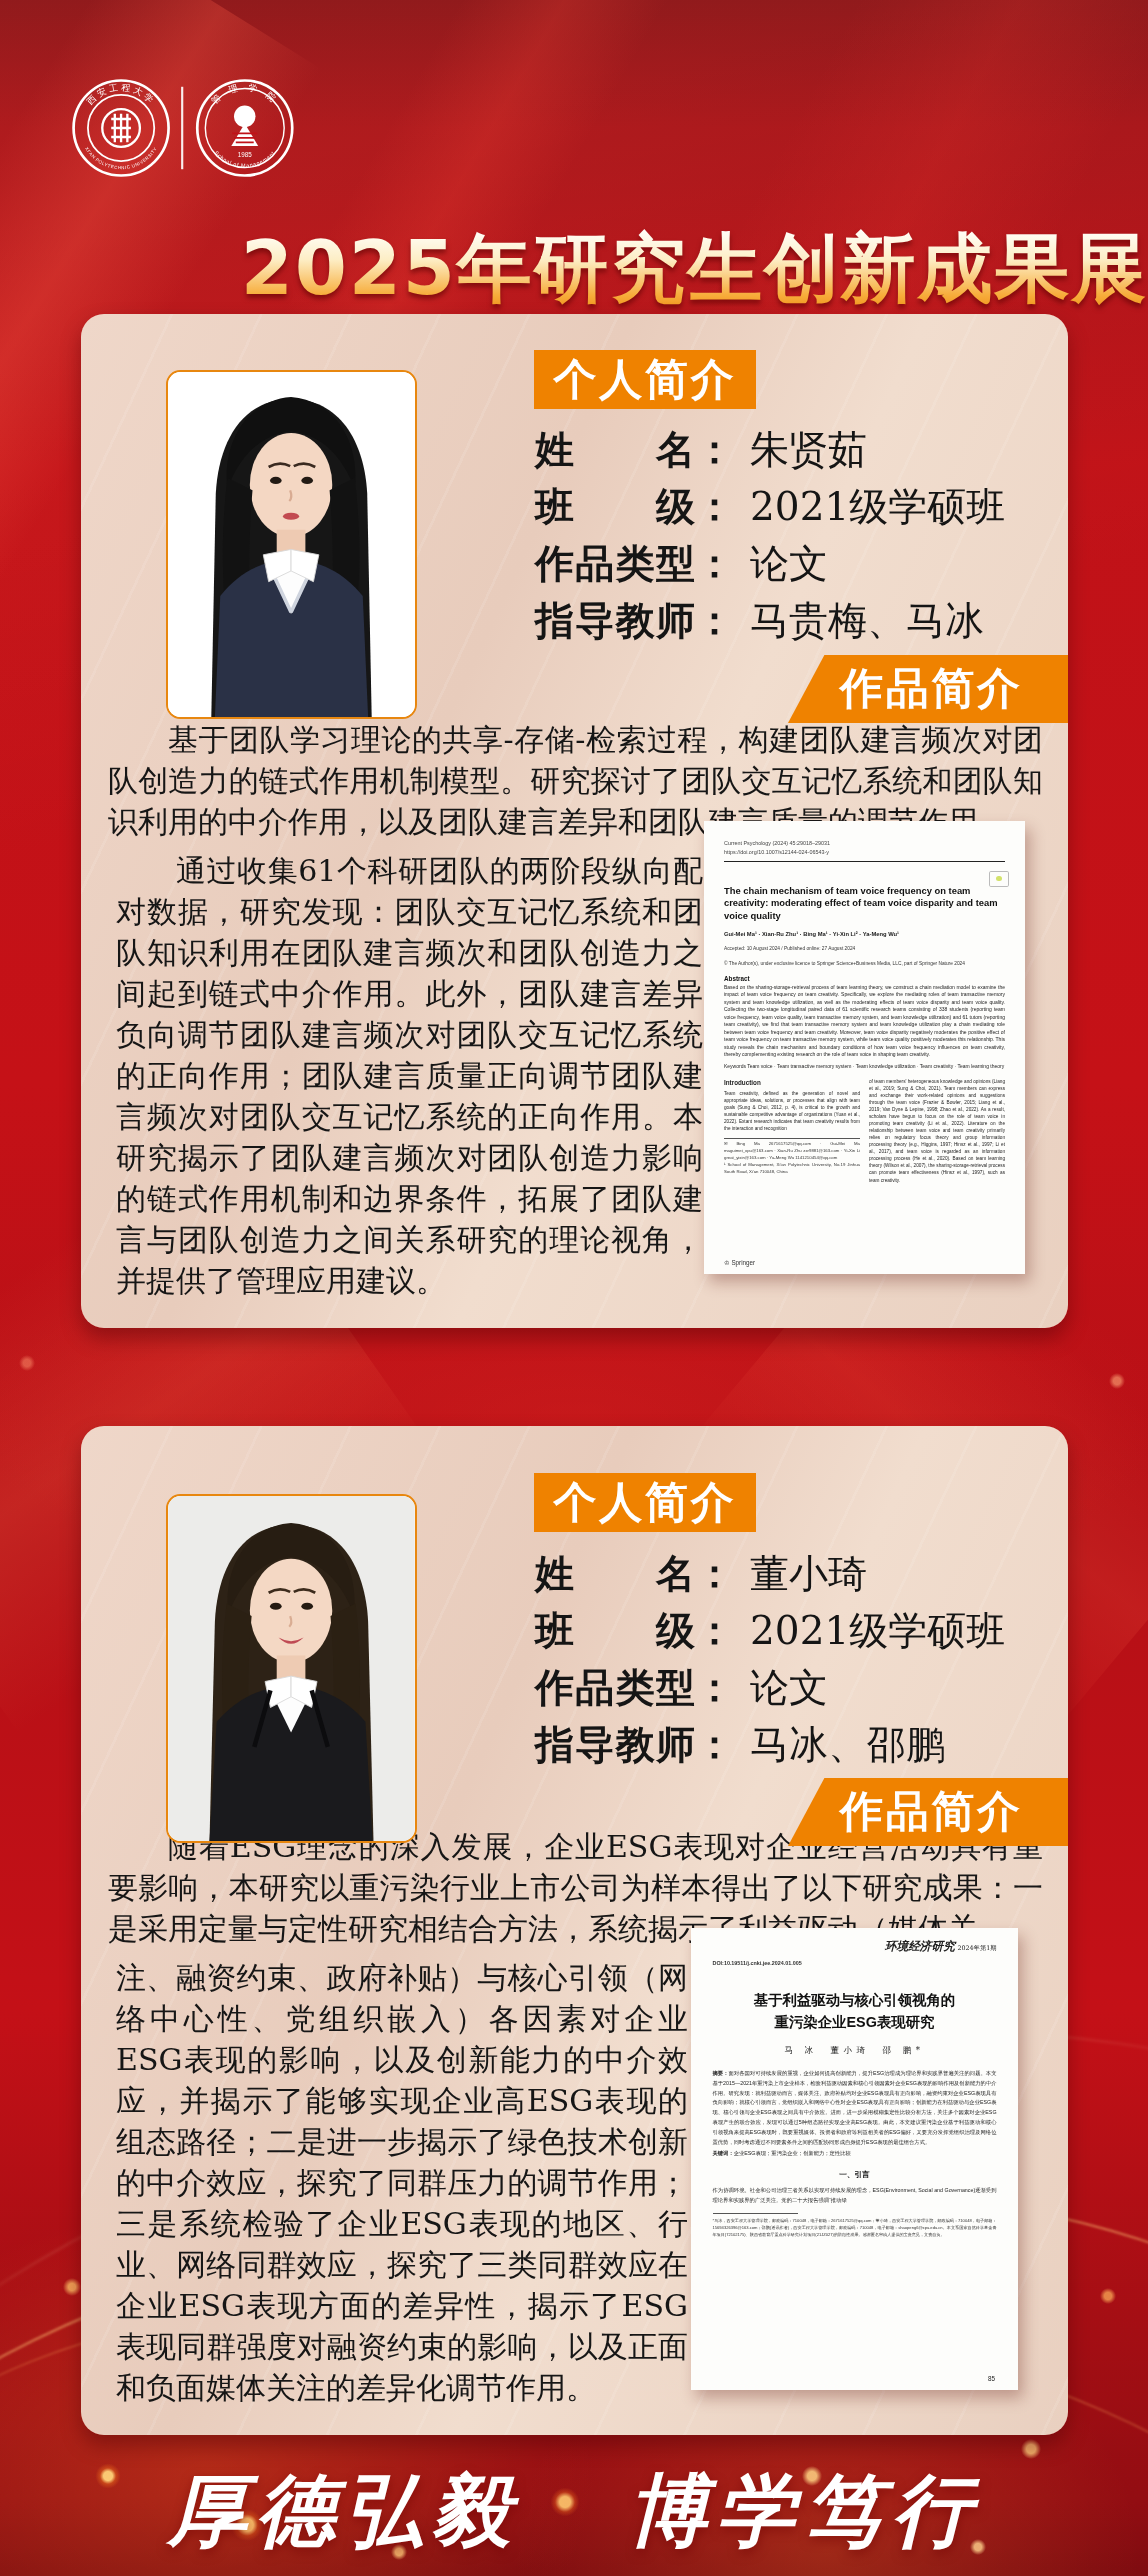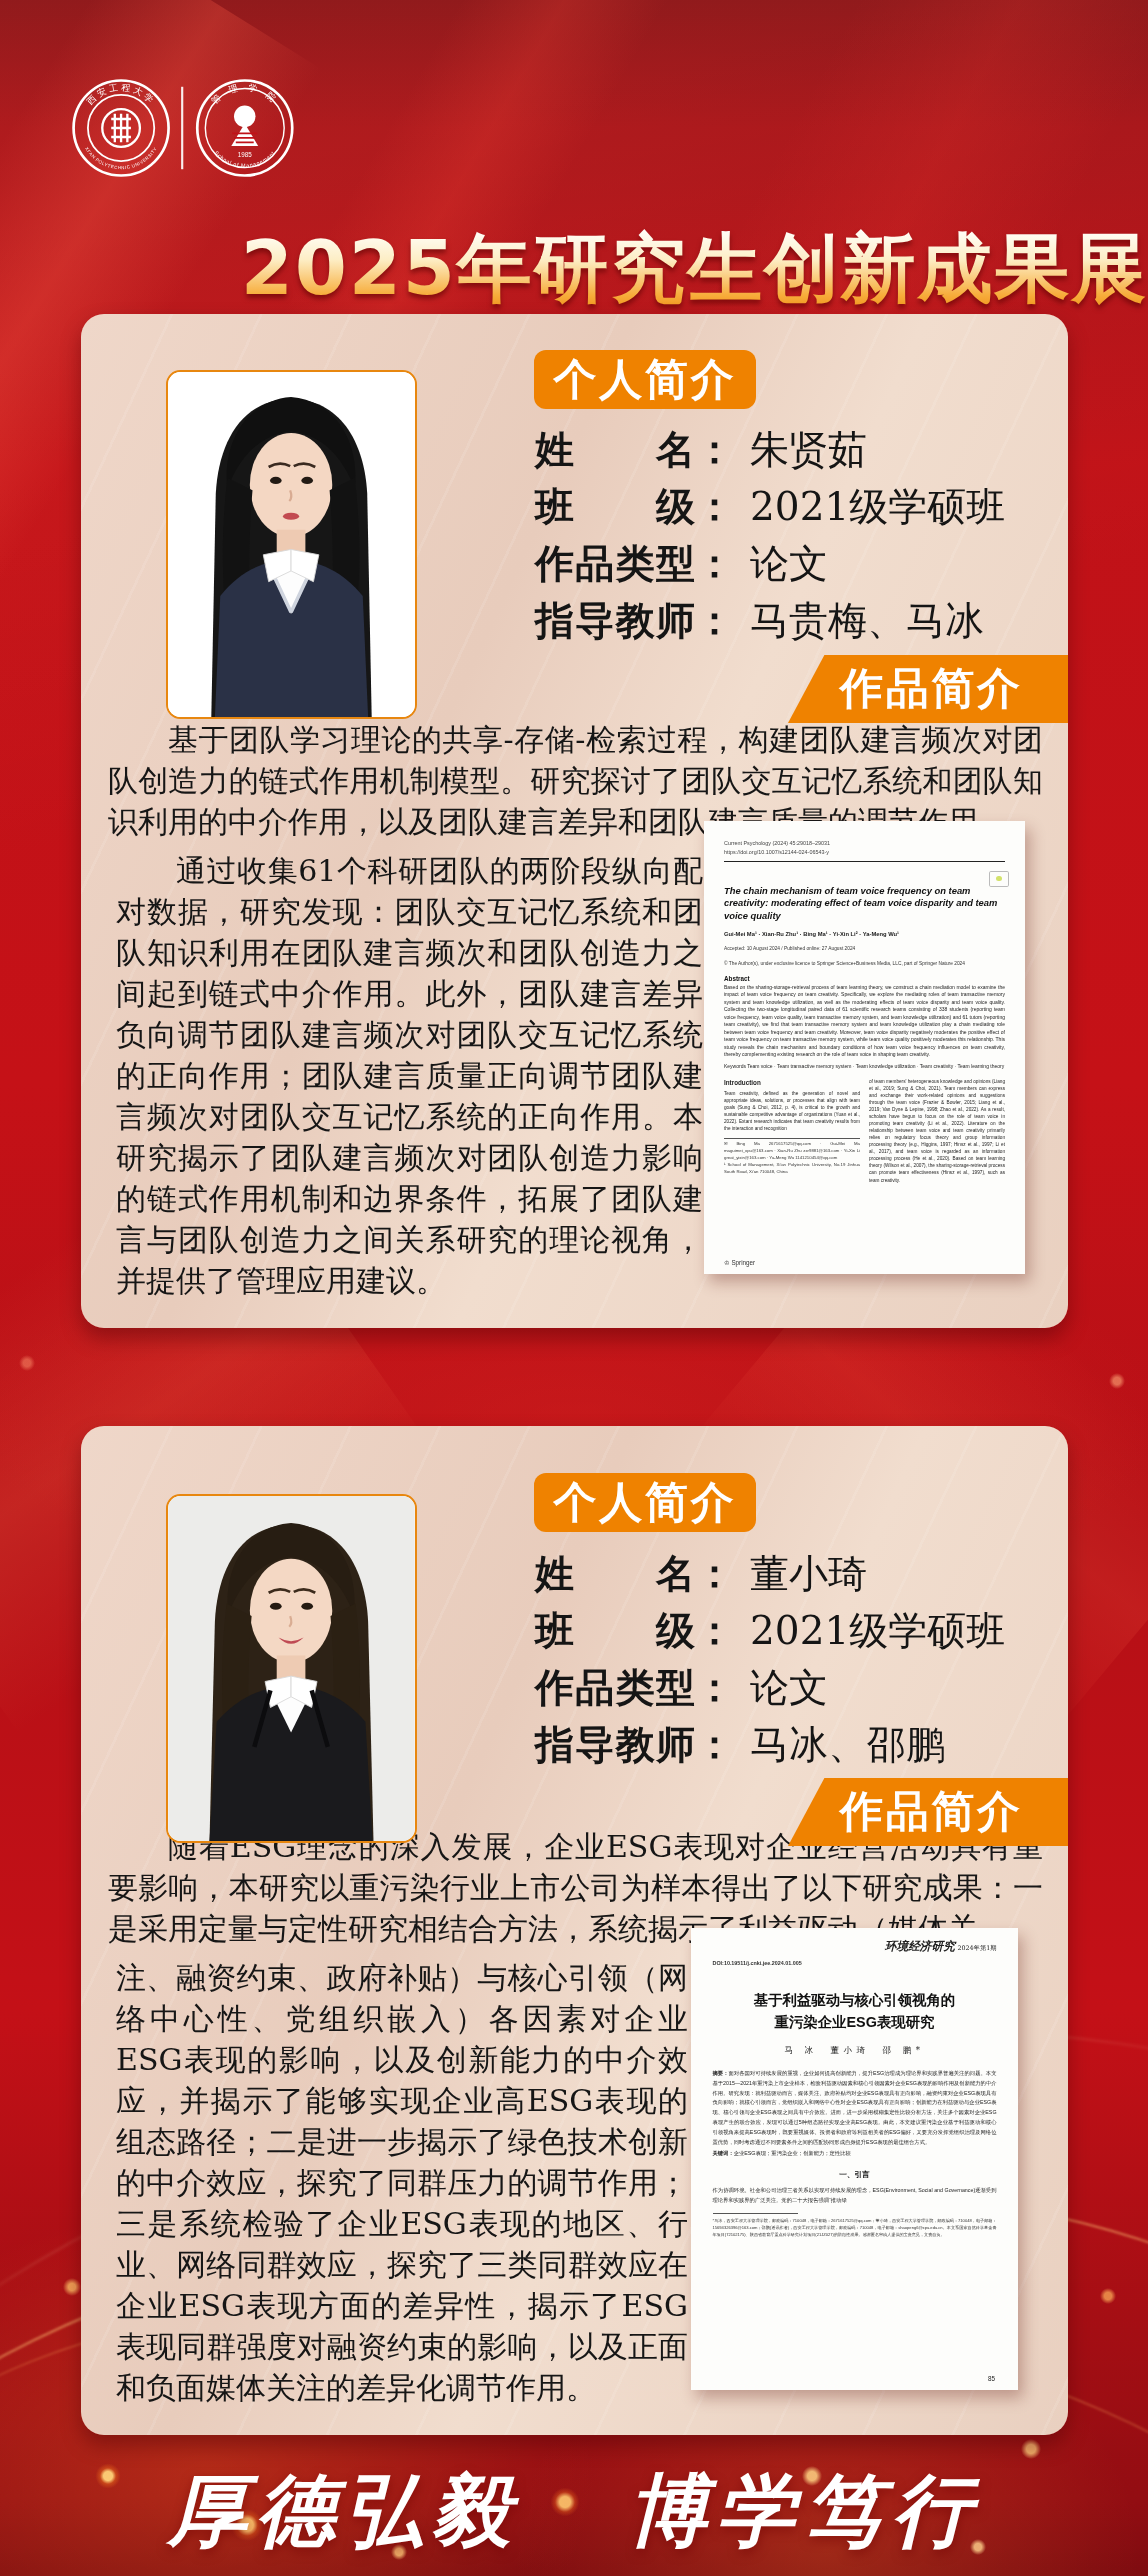--- a/index.html
+++ b/index.html
@@ -62,21 +62,21 @@
     box-shadow:0 10.8px 20px rgba(70,0,6,.40);}
   .card::after{content:"";position:absolute;inset:0;border-radius:inherit;pointer-events:none;
     background:repeating-linear-gradient(115deg,rgba(255,255,255,.10) 0 2.7px,transparent 2.7px 81px);}
   .card-1{top:314px;height:1014px;}
   .card-2{top:1426px;height:1009px;}
   .photo-frame{position:absolute;left:85px;width:247px;height:345px;border:2.7px solid #e8870f;
     border-radius:14.4px;background:#fff;overflow:hidden;z-index:2;}
   .card-1 .photo-frame{top:56px;}
   .card-2 .photo-frame{top:68px;}
   .photo-frame svg{display:block;width:247px;height:345px;}
-  .profile-badge{position:absolute;left:453px;width:222px;height:59px;background:#ef8200;border-radius:12px;
+  .profile-badge{position:absolute;left:453px;width:222px;height:59px;background:#ef8200;border-radius:0;
     color:#fff;font-weight:900;font-size:43px;letter-spacing:2.7px;display:flex;align-items:center;justify-content:center;z-index:2;}
   .card-1 .profile-badge{top:36px;}
   .card-2 .profile-badge{top:47px;}
   .info-rows{position:absolute;left:454px;z-index:2;}
   .card-1 .info-rows{top:106px;}
   .card-2 .info-rows{top:118px;}
   .info-row{height:57px;display:flex;align-items:flex-end;color:#151515;}
   .info-label{display:inline-block;width:160px;font-size:39px;font-weight:700;text-align:justify;text-align-last:justify;
     font-family:"Liberation Sans",sans-serif;}
   .info-colon{font-size:39px;font-weight:700;margin-right:16px;}
@@ -95,21 +95,21 @@
   .card-2 .p-wrap{text-indent:0;width:572px;}
   
   .paper{position:absolute;background:#fdfdfb;box-shadow:4.5px 8px 14.4px rgba(90,15,10,.30);z-index:3;box-sizing:border-box;color:#222;}
   .card-1 .paper{left:623px;top:507px;width:321px;height:453px;padding:18px 20px;}
   .card-2 .paper{left:610px;top:502px;width:327px;height:462px;padding:18px 21.5px;}
   .p1-head{font-size:5.4px;color:#444;line-height:1.6;}
   .p1-rule{border:none;border-top:0.9px solid #222;margin:4.5px 0 0;}
   .p1-update{position:absolute;right:16px;top:50px;width:18px;height:13.5px;border:0.9px solid #bbb;border-radius:1.8px;
     display:flex;align-items:center;justify-content:center;font-size:3.6px;color:#777;}
   .p1-update i{width:5.4px;height:5.4px;border-radius:50%;background:#d3e26b;display:inline-block;}
-  .p1-title{font-size:9.4px;font-weight:700;line-height:1.35;margin-top:23px;color:#111;font-family:"Liberation Sans",sans-serif;font-style:italic;}
+  .p1-title{font-size:9.4px;font-weight:700;line-height:1.35;margin-top:23px;color:#111;font-family:"Liberation Sans",sans-serif;}
   .p1-authors{font-size:5.8px;font-weight:700;margin-top:8px;color:#1a1a1a;}
   .p1-meta{font-size:4.8px;color:#333;margin-top:8px;line-height:1.55;}
   .p1-abs-label{font-size:6.3px;font-weight:700;margin-top:7.2px;color:#111;}
   .p1-abs{font-size:5px;line-height:1.5;text-align:justify;margin-top:1.8px;color:#222;}
   .p1-keywords{font-size:5px;line-height:1.5;margin-top:4.5px;text-align:justify;}
   .p1-cols{display:flex;gap:9px;margin-top:7.2px;}
   .p1-col{flex:1;font-size:4.7px;line-height:1.5;text-align:justify;color:#222;}
   .p1-intro-h{font-size:6.3px;font-weight:700;margin-bottom:2.7px;}
   .p1-foot{border-top:0.9px solid #555;margin-top:5.4px;padding-top:2.7px;font-size:4.3px;line-height:1.6;color:#333;}
   .p1-springer{position:absolute;left:20px;bottom:8px;font-size:6.3px;color:#333;}

